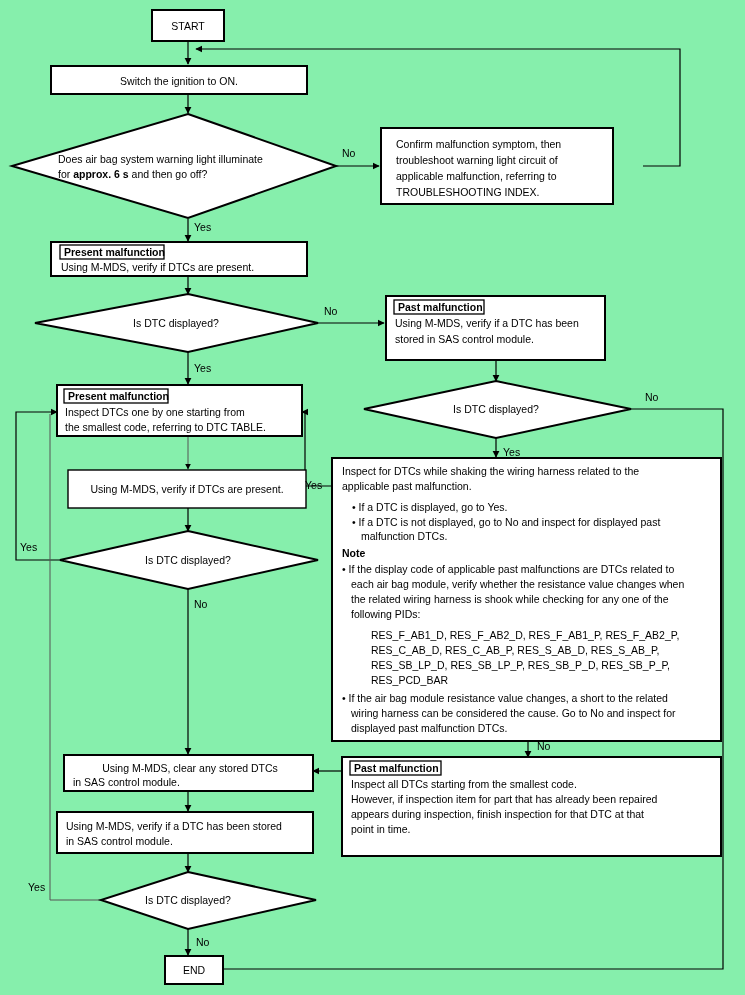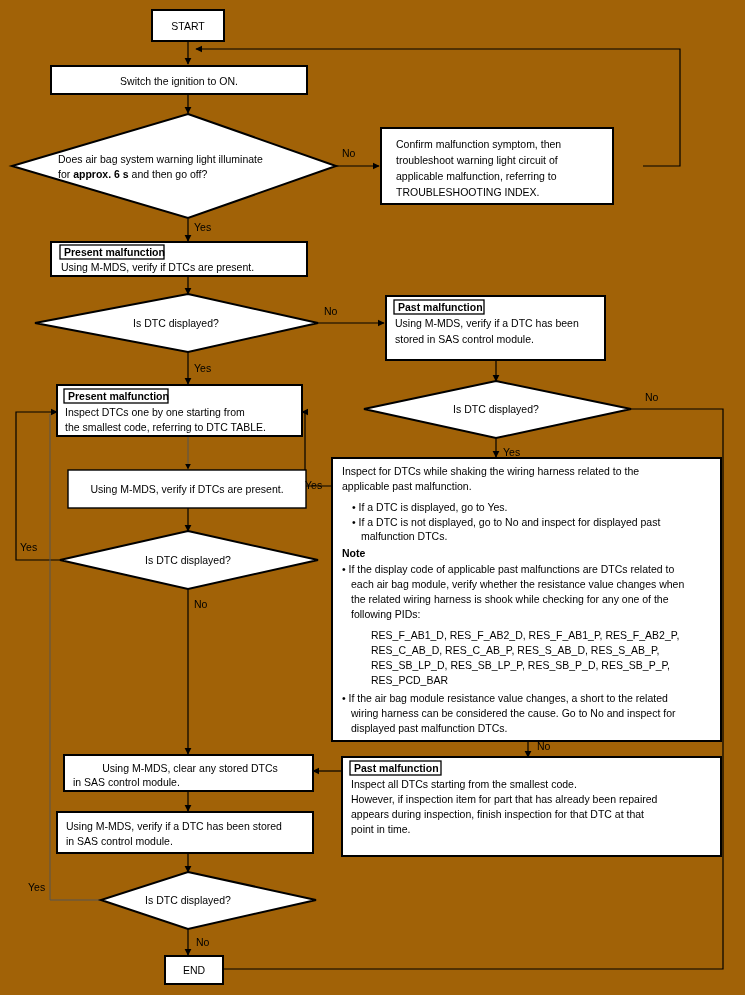--- a/index.html
+++ b/index.html
@@ -4,21 +4,21 @@
 <style>
   html, body {
     margin: 0;
     padding: 0;
     background: #ffffff;
   }
   #chart-root {
     position: relative;
     width: 745px;
     height: 995px;
-    background: #a16207;
+    background: #86efac;
     font-family: "Liberation Sans", sans-serif;
     overflow: hidden;
   }
   svg#flow {
     position: absolute;
     top: 0; left: 0;
     width: 745px;
     height: 995px;
   }
   .node-box {

